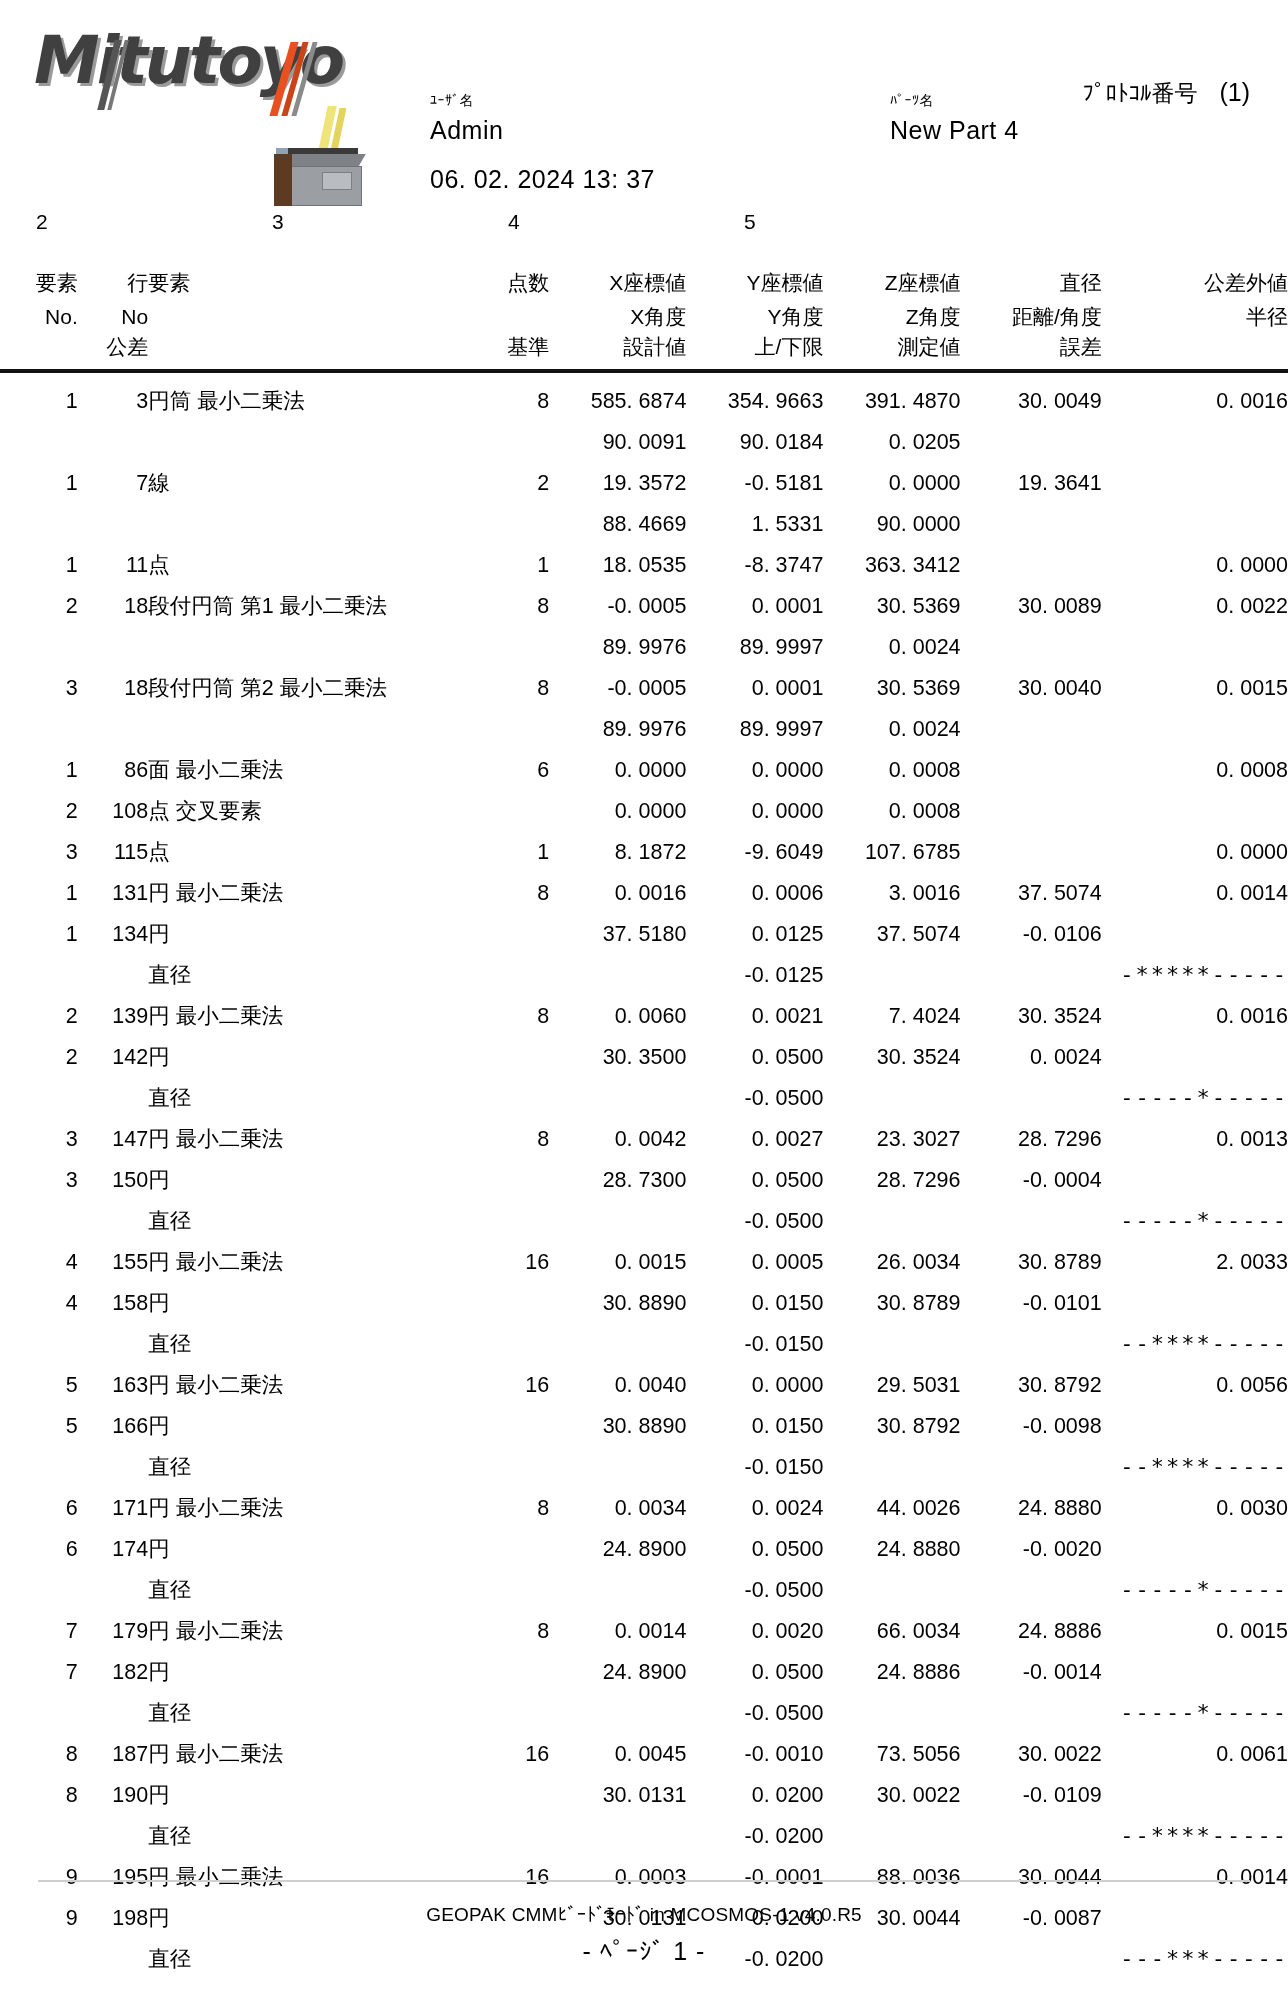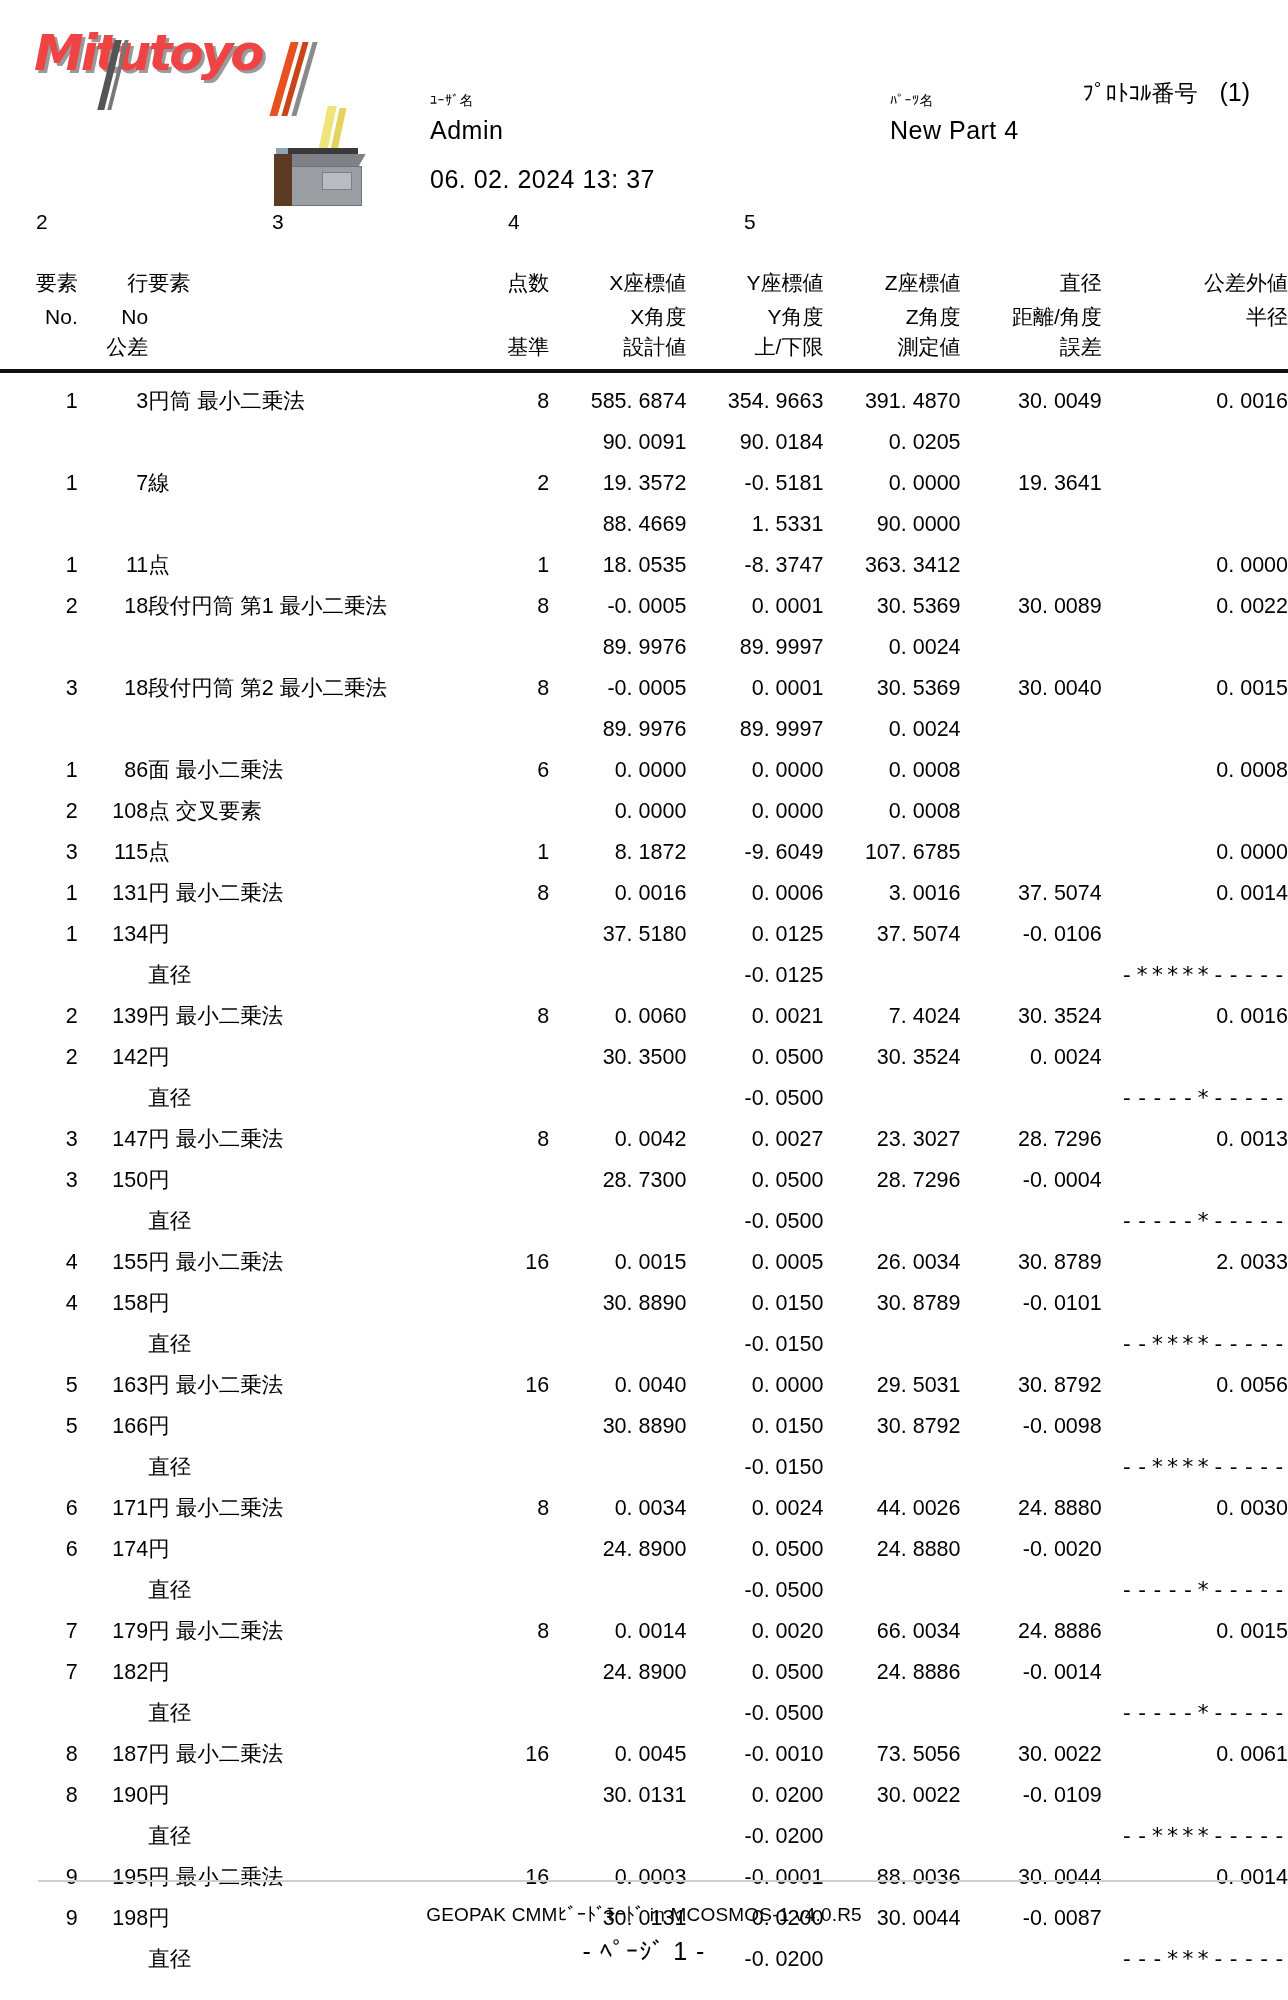--- a/index.html
+++ b/index.html
@@ -27,25 +27,25 @@
     position: absolute;
     left: 34px;
     top: 28px;
     width: 330px;
     height: 170px;
   }
   .logo-text {
     position: absolute;
     left: 0; top: 0;
     font-family: "DejaVu Sans", sans-serif;
-    font-size: 50px;
+    font-size: 66px;
     font-weight: bold;
     font-style: italic;
     letter-spacing: -3px;
-    color: #ef4444;
+    color: #404040;
     text-shadow: 3px 3px 0 #9a9a9a;
     line-height: 1;
   }
   .logo-slash {
     position: absolute;
     background: #555;
     transform: skewX(-14deg);
   }
   .logo-slash.s1 { left: 72px; top: 12px; width: 7px; height: 70px; }
   .logo-slash.s2 { left: 82px; top: 12px; width: 4px; height: 70px; background:#777; }

